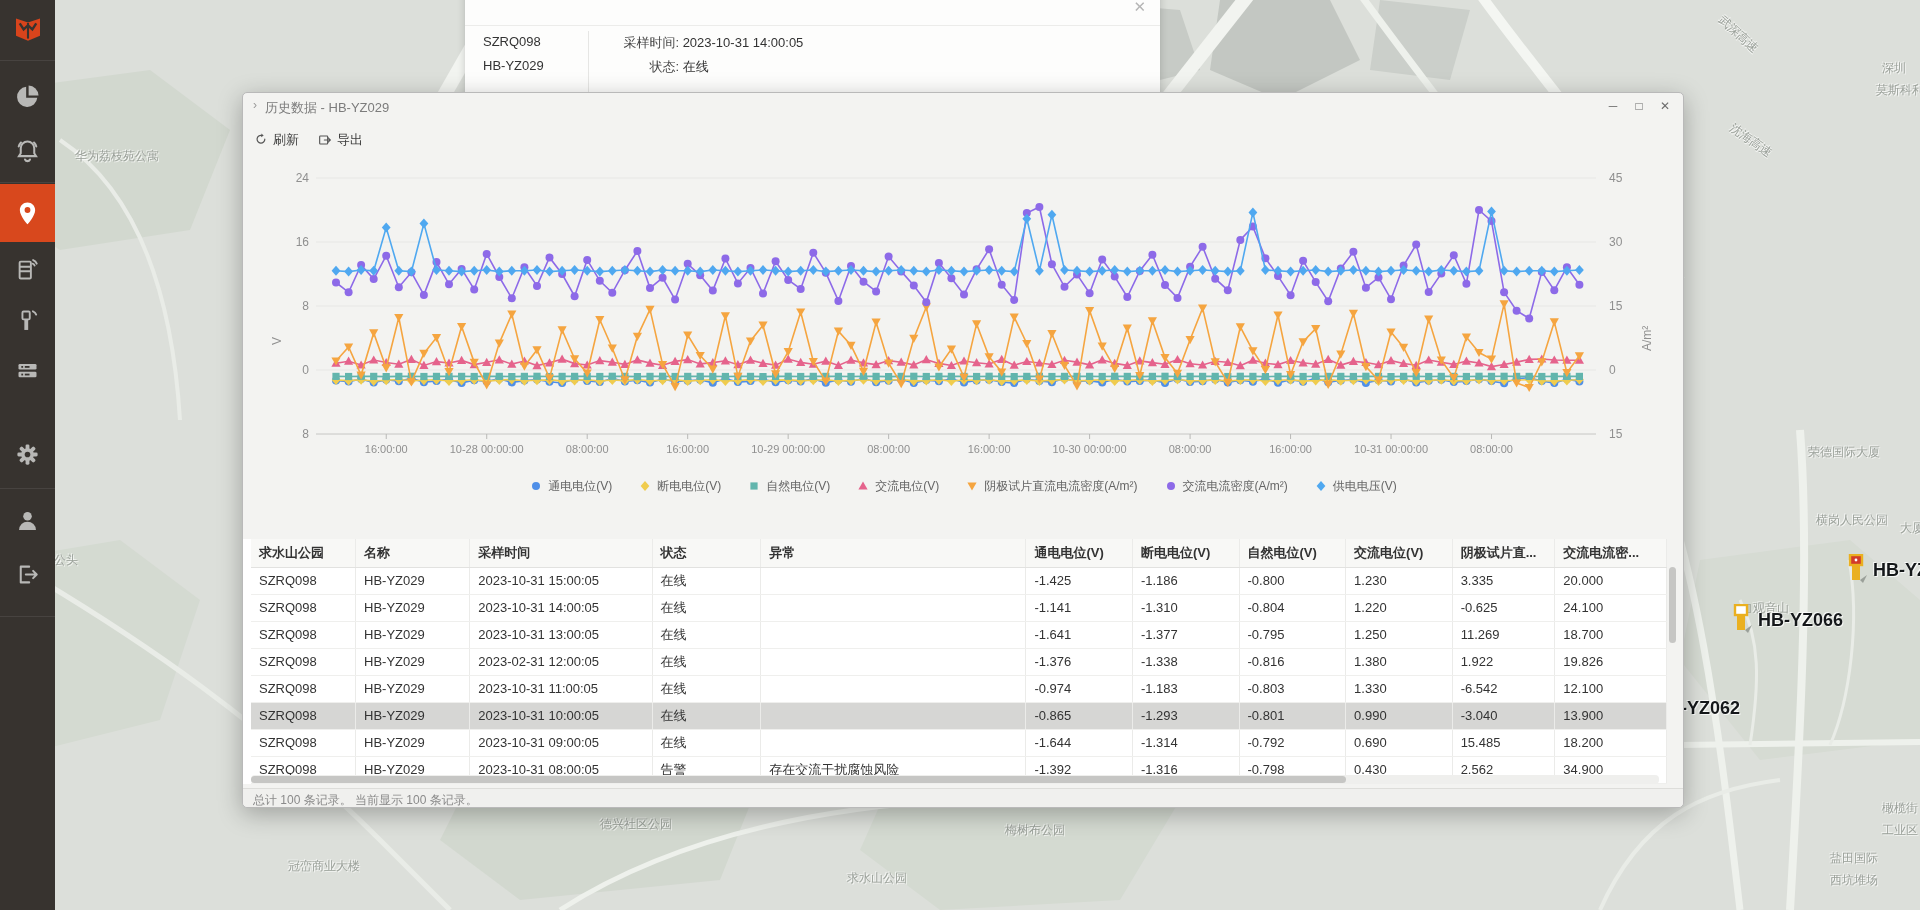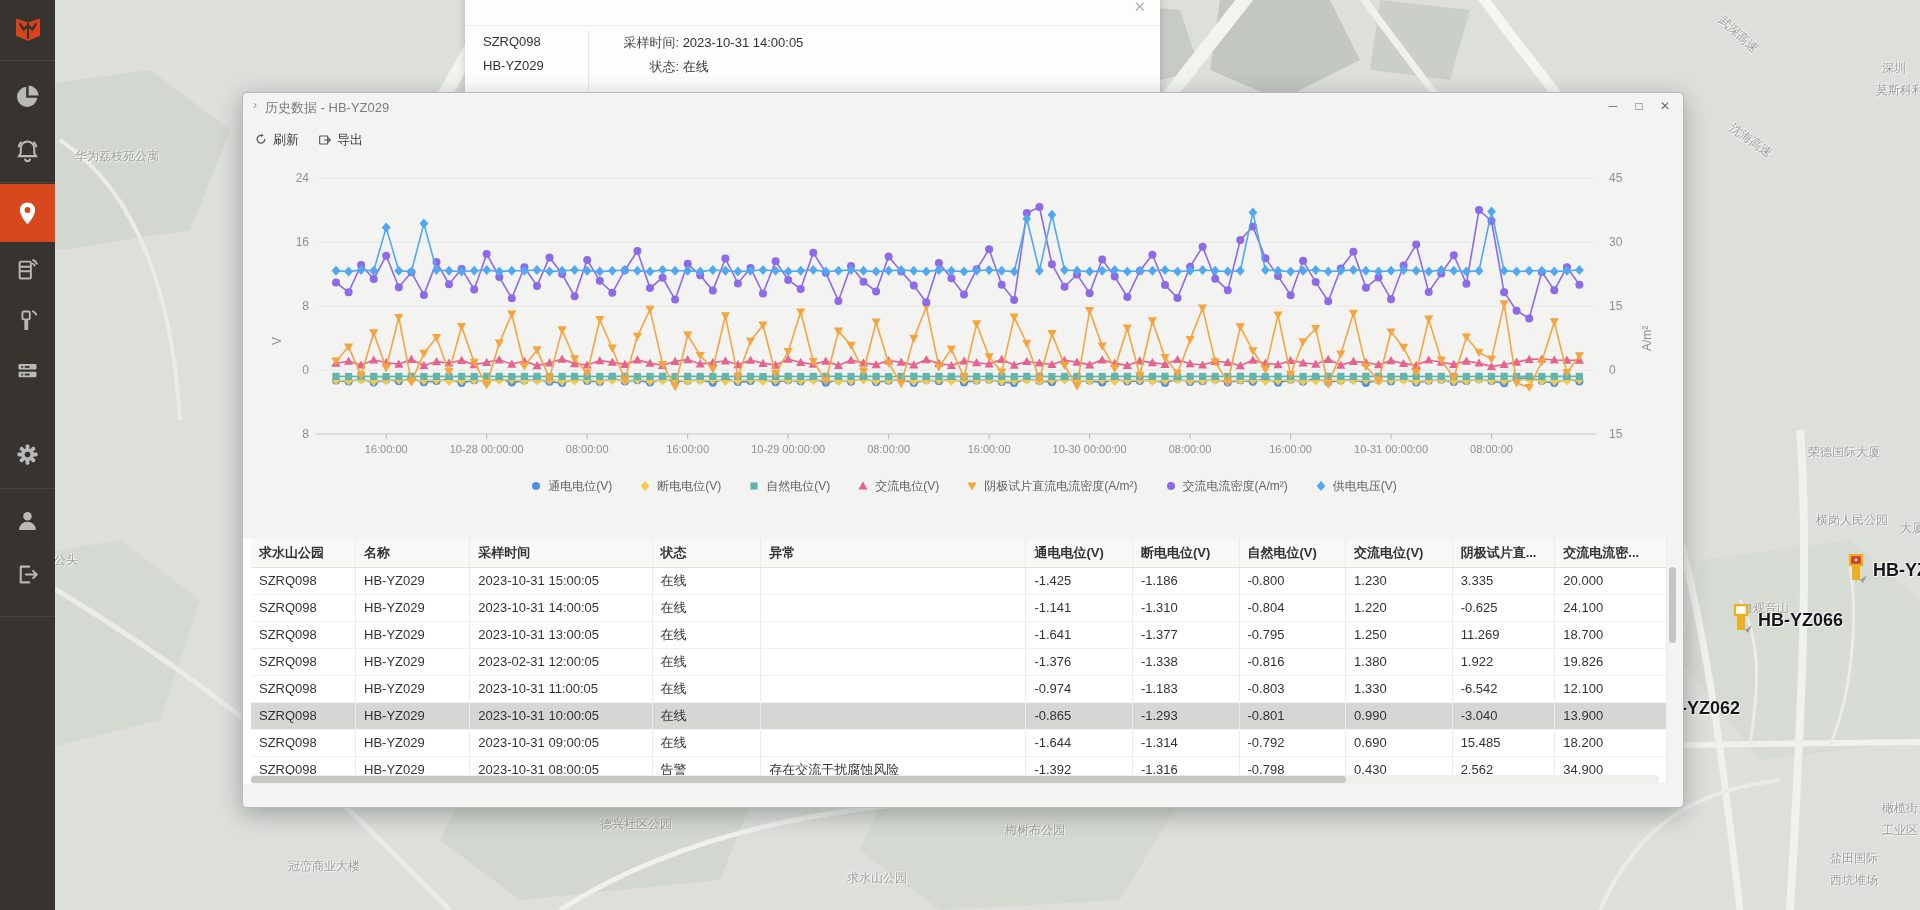--- a/index.html
+++ b/index.html
@@ -1223,13 +1223,16 @@
         </tbody>
       </table>
   </div>
   <div class="vscroll">
       <div class="vthumb"></div>
     </div>
   <div class="hscroll">
       <div class="hthumb"></div>
     </div>
 
+  <div class="status">
+    <span>总计 100 条记录。 当前显示 100 条记录。</span>
+  </div>
 </div>
 
 </body></html>

